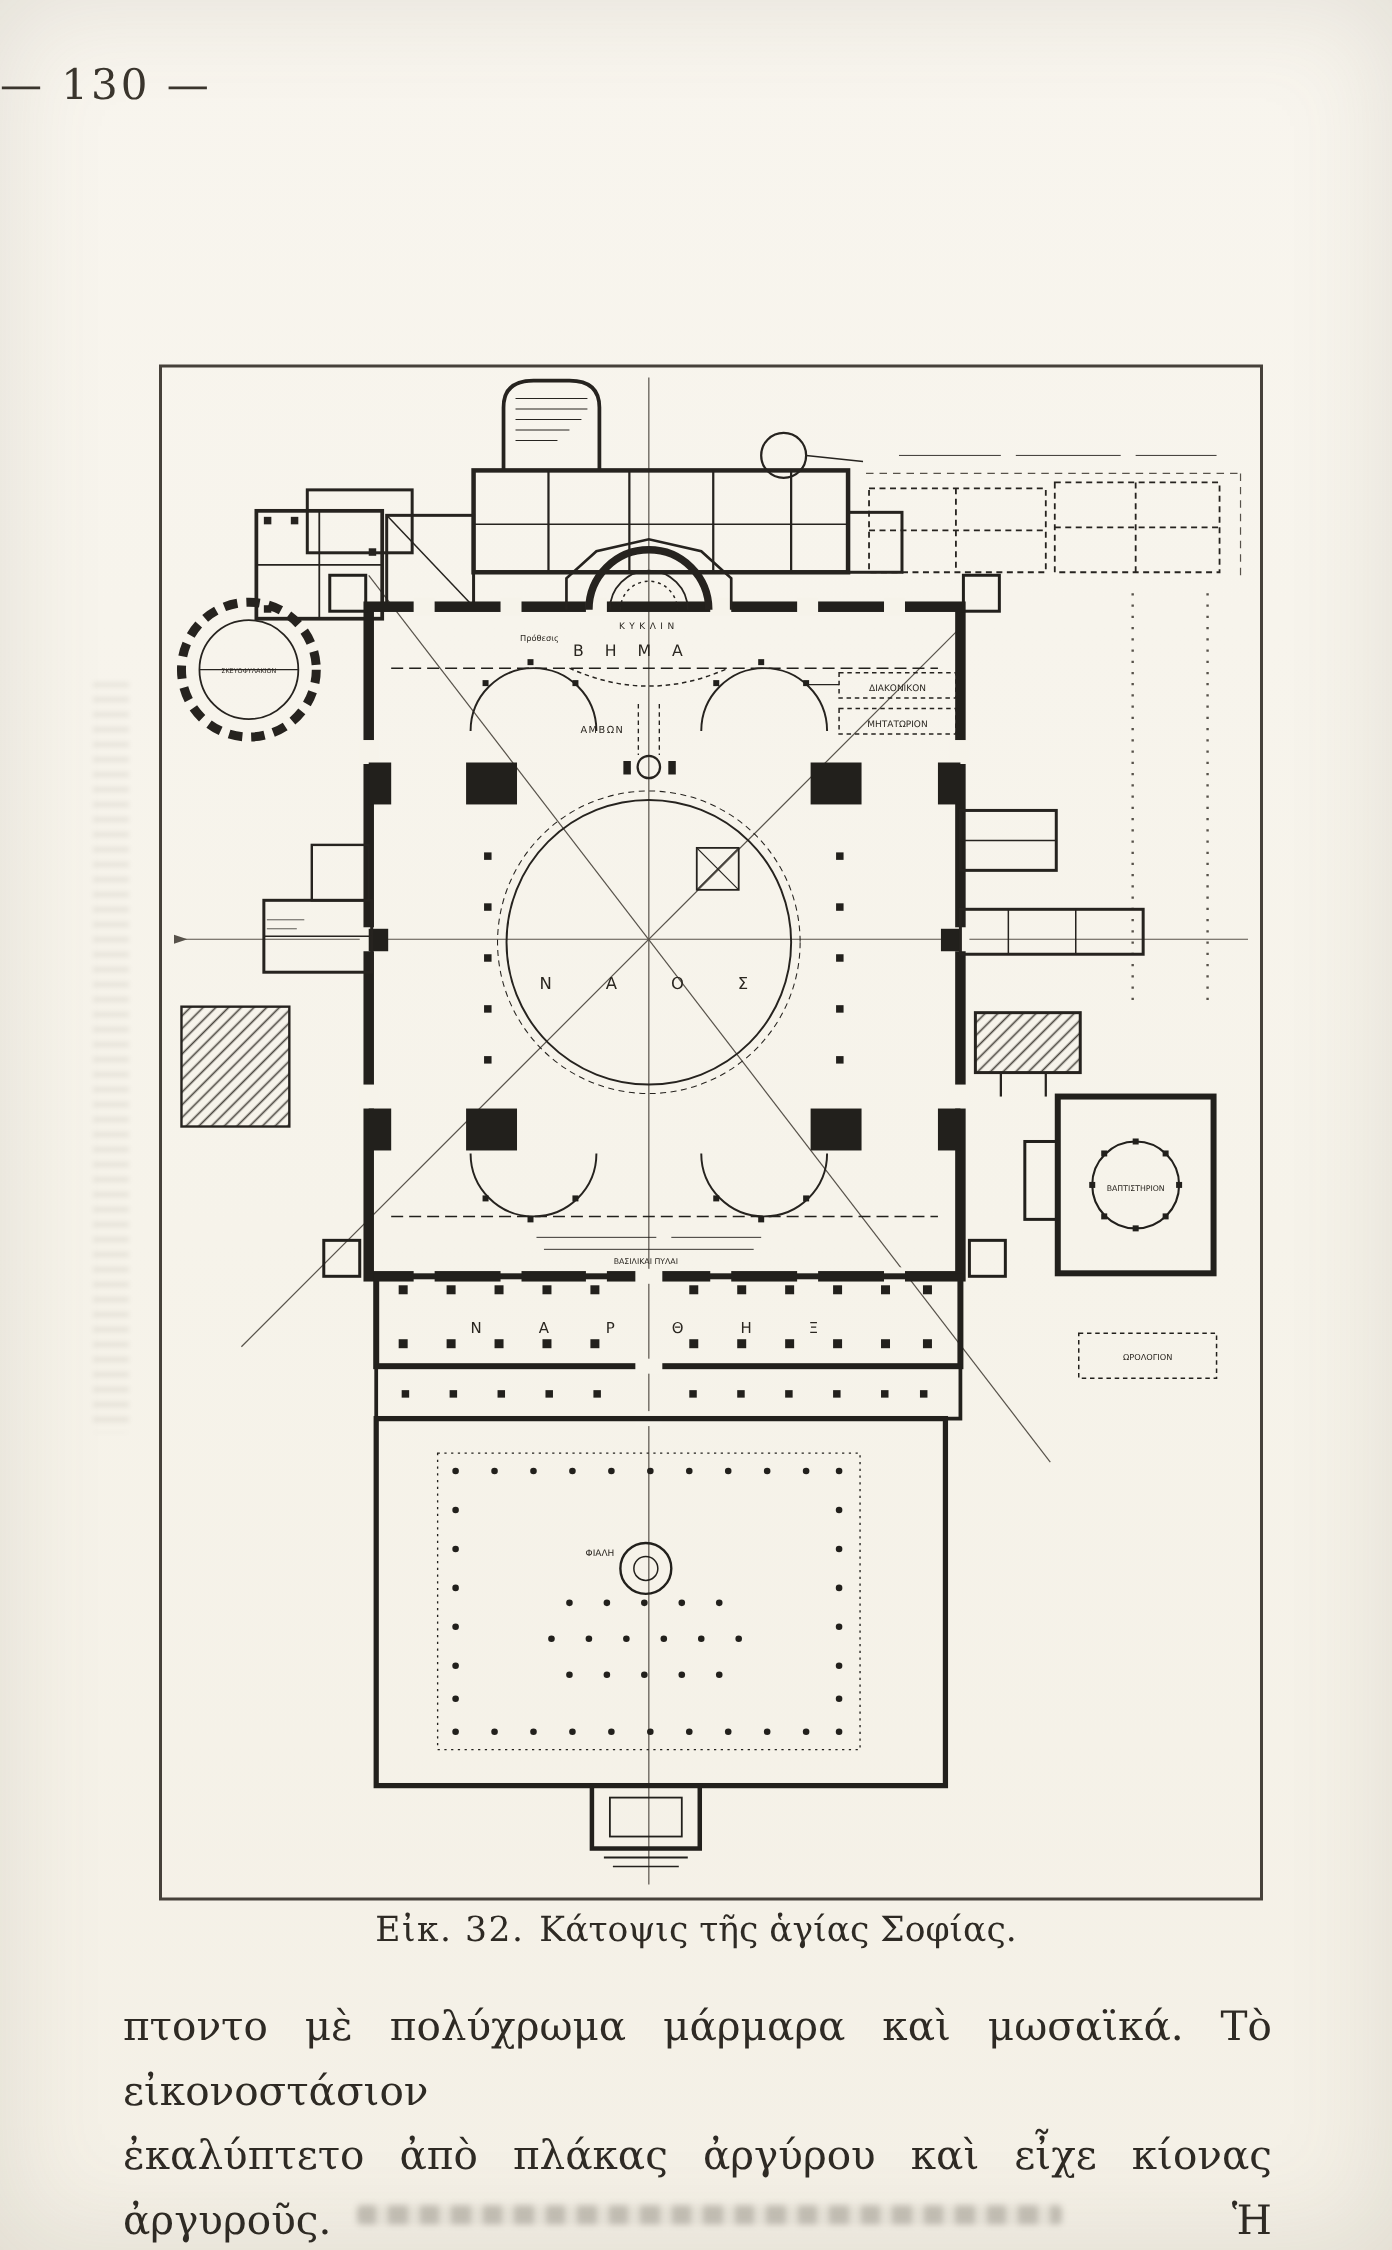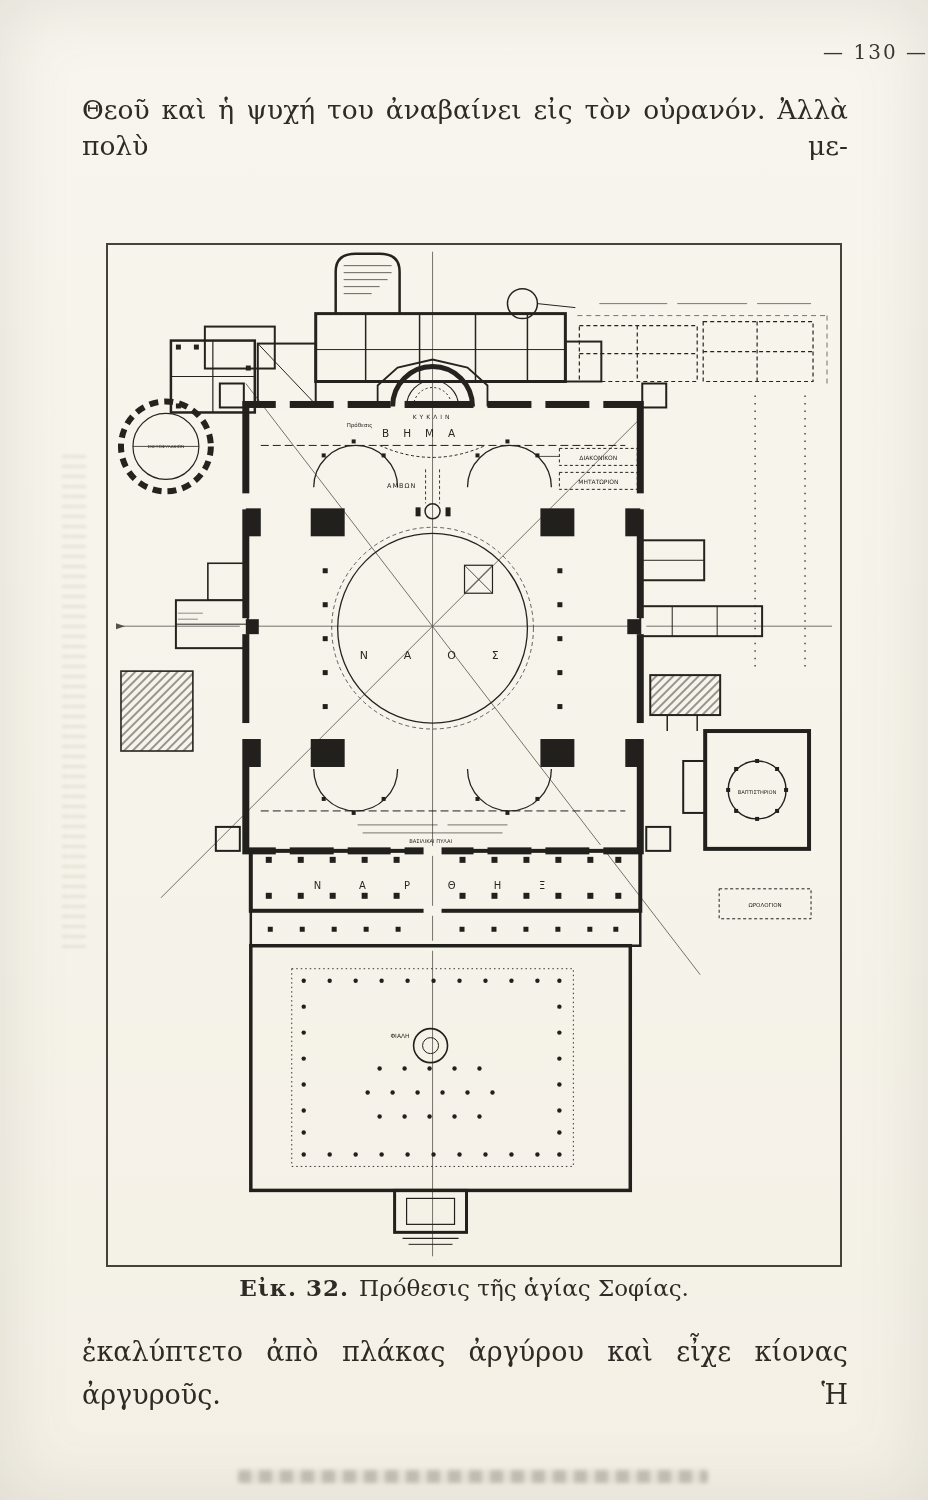--- a/index.html
+++ b/index.html
@@ -3,60 +3,59 @@
 <meta charset="utf-8">
 <style>
   html,body { margin:0; padding:0; background:#cfccc4; }
   .page {
     position:relative; width:928px; height:1500px; margin:0 auto;
     background:linear-gradient(180deg,#f8f5ee 0%, #f6f3ea 55%, #f4f0e6 100%);
     box-shadow: inset 0 0 70px rgba(110,100,80,0.15);
     font-family:"DejaVu Serif", serif; color:#2e2a24; overflow:hidden;
   }
   .page-number {
-    position:absolute; top:40px; left:0; width:100%; text-align:right;
-    font-size:20px; letter-spacing:2px; color:#3a352d;
+    position:absolute; top:40px; left:0; width:100%; text-align:left;
+    font-size:28px; letter-spacing:2px; color:#3a352d;
   }
   .para { position:absolute; left:82px; width:766px; }
   .para-top { top:92px; font-size:26.5px; }
   .para-top .pline { line-height:36px; }
   .para-bottom { top:1330px; font-size:27px; }
   .para-bottom .pline { line-height:43px; }
   .pline { text-align:justify; text-align-last:justify; white-space:normal; }
   .figure-box {
     position:absolute; left:106px; top:243px; width:732px; height:1020px;
     border:2px solid #46413a; background:transparent;
   }
   .figure-box svg { position:absolute; left:0; top:0; width:100%; height:100%; }
   .caption {
     position:absolute; top:1274px; left:0; width:100%; text-align:center;
     font-size:23px; color:#2e2a24;
   }
-  .cap-label { font-weight:bold; letter-spacing:1px; margin-right:10px; }
+  .cap-label { font-weight:normal; letter-spacing:1px; margin-right:10px; }
   .bleed-left {
     position:absolute; left:62px; top:455px; width:24px; height:500px;
     background:repeating-linear-gradient(180deg, rgba(95,88,74,0.30) 0 3px, transparent 3px 10px);
     filter:blur(1.6px); opacity:0.35; pointer-events:none;
   }
   .bleed-bottom {
     position:absolute; left:238px; top:1470px; width:470px; height:13px;
     background:repeating-linear-gradient(90deg, rgba(72,66,56,0.55) 0 13px, rgba(72,66,56,0.12) 13px 21px);
     filter:blur(2px); opacity:0.5; border-radius:3px; pointer-events:none;
   }
   .plan-lbl { font-family:"DejaVu Sans", sans-serif; fill:#2a2620; }
 </style>
 </head>
 <body>
 
 <div class="page">
 
   <div class="page-number">— 130 —</div>
 
   <div class="para para-top">
-    <div class="pline">Θεοῦ καὶ ἡ ψυχή του ἀναβαίνει εἰς τὸν οὐρανόν. Ἀλλὰ πολὺ με-</div>
   </div>
 
   <div class="bleed-left"></div>
 
   <div class="figure-box">
     <svg viewBox="0 0 733 1020">
       <defs>
         <pattern id="hatch" width="6" height="6" patternUnits="userSpaceOnUse" patternTransform="rotate(45)">
           <line x1="3" y1="0" x2="3" y2="6" stroke="#4a463f" stroke-width="1.1"></line>
         </pattern>
@@ -387,23 +386,24 @@
         <text class="plan-lbl" x="323" y="598" font-size="5.2" text-anchor="middle">ΒΑΣΙΛΙΚΑΙ ΠΥΛΑΙ</text>
         <text class="plan-lbl" x="302" y="793" font-size="6" text-anchor="end">ΦΙΑΛΗ</text>
         <text class="plan-lbl" x="650" y="549" font-size="5.2" text-anchor="middle">ΒΑΠΤΙΣΤΗΡΙΟΝ</text>
         <text class="plan-lbl" x="658" y="662" font-size="5.5" text-anchor="middle">ΩΡΟΛΟΓΙΟΝ</text>
         <text class="plan-lbl" x="58" y="203" font-size="4.3" text-anchor="middle">ΣΚΕΥΟΦΥΛΑΚΙΟΝ</text>
       </g>
     </svg>
   </div>
 
   <div class="caption">
-    <span class="cap-label">Εἰκ. 32.</span><span>Πρόθεσις τῆς ἁγίας Σοφίας.</span>
+    <span class="cap-label">Εἰκ. 32.</span><span>Κάτοψις τῆς ἁγίας Σοφίας.</span>
   </div>
 
   <div class="para para-bottom">
+    <div class="pline">πτοντο μὲ πολύχρωμα μάρμαρα καὶ μωσαϊκά. Τὸ εἰκονοστάσιον</div>
     <div class="pline">ἐκαλύπτετο ἀπὸ πλάκας ἀργύρου καὶ εἶχε κίονας ἀργυροῦς. Ἡ</div>
 
   </div>
 
   <div class="bleed-bottom"></div>
 
 </div>
 
 </body></html>

